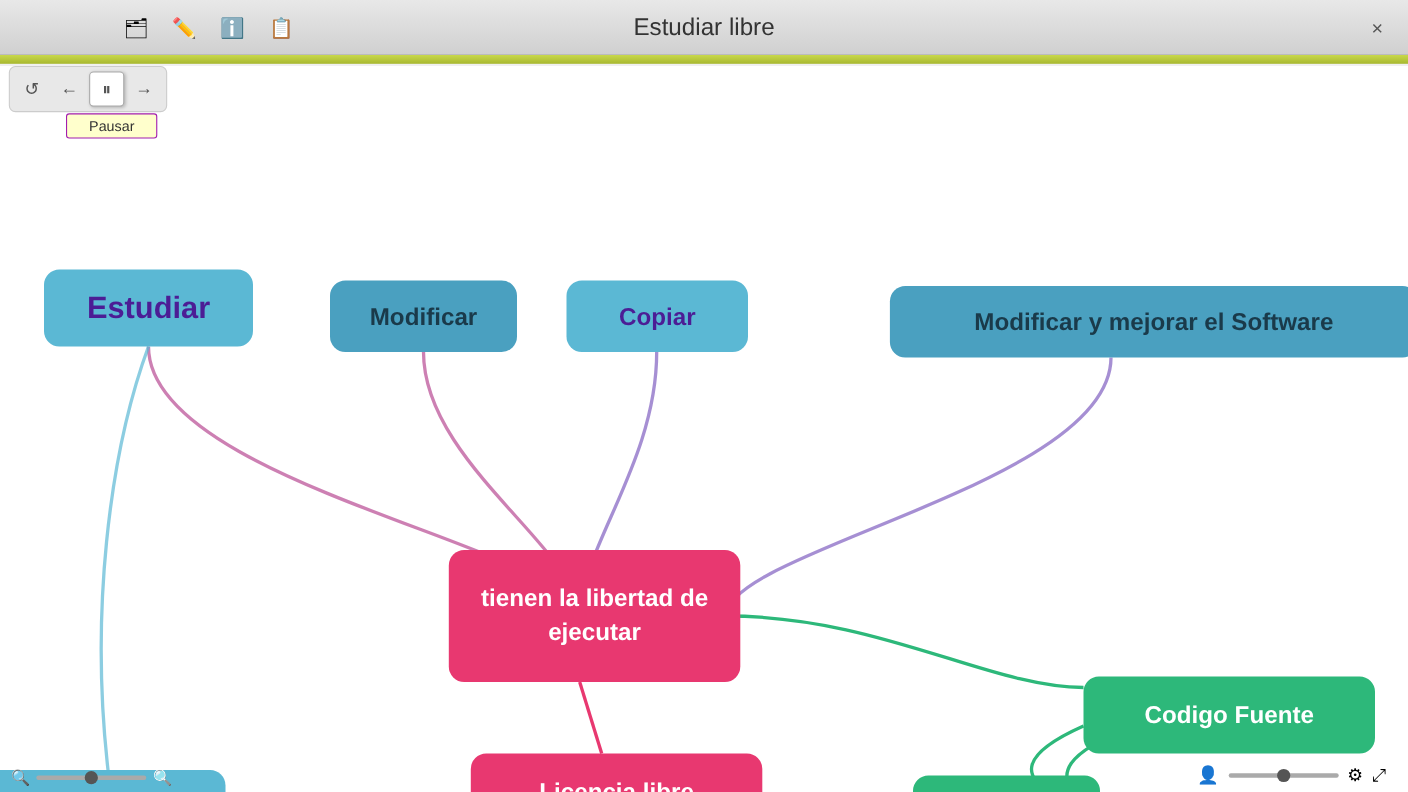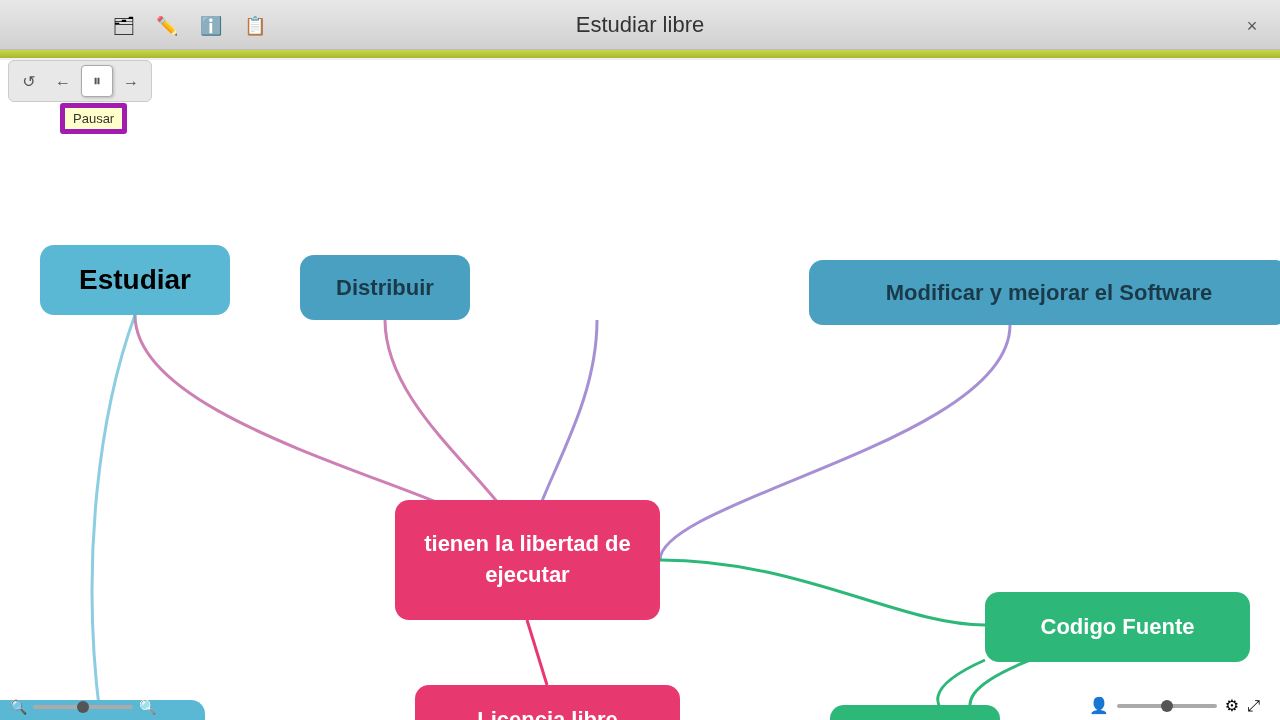--- a/index.html
+++ b/index.html
@@ -84,23 +84,23 @@
     .nav-btn.active {
       background: #f5f5f5;
     }
 
     
     .tooltip {
       position: absolute;
       top: 103px;
       left: 60px;
       background: #ffffcc;
-      border: 5px solid #a21caf;
+      border: 1px solid #a21caf;
       border-radius: 3px;
-      padding: 3px 8px;
+      padding: 3px 20px;
       font-size: 13px;
       color: #333;
       z-index: 100;
     }
 
     
     .mindmap-canvas {
       position: absolute;
       top: 60px;
       left: 0;
@@ -128,34 +128,35 @@
       align-items: center;
       justify-content: center;
       text-align: center;
       font-weight: bold;
       cursor: pointer;
       padding: 10px 20px;
     }
 
     .node-blue {
       background: #5bb8d4;
-      color: #000000;
+      color: #4c1d95;
       border-radius: 14px;
     }
 
     .node-blue-dark {
       background: #4aa0c0;
       color: #1a3a4a;
       border-radius: 14px;
     }
 
     .node-red {
       background: #e83870;
       color: #fff;
       border-radius: 14px;
+      margin-left: 13px;
     }
 
     .node-green {
       background: #2db87a;
       color: #fff;
       border-radius: 14px;
     }
 
     .zoom-slider {
       width: 100px;
@@ -249,37 +250,40 @@
     <path d="M 985,600 C 940,620 900,650 1000,678" stroke="#2db87a" stroke-width="3" fill="none"></path>
 
     <path d="M 135,255 C 100,350 80,500 100,655" stroke="#5bb8d4" stroke-width="3" fill="none" opacity="0.7"></path>
   </svg>
 
   <div class="node node-blue" style="left:40px; top:185px; width:190px; height:70px; font-size:28px;">
     <span>Estudiar</span>
   </div>
 
   <div class="node node-blue-dark" style="left:300px; top:195px; width:170px; height:65px; font-size:22px;">
-    <span>Distribuir</span>
-  </div>
-
+    <span>Modificar</span>
+  </div>
+
+  <div class="node node-blue" style="left:515px; top:195px; width:165px; height:65px; font-size:22px;">
+    <span>Copiar</span>
+  </div>
 
   <div class="node node-blue-dark" style="left:770px; top:200px; width:480px; height:65px; font-size:22px;margin-left:39px;">
     <span>Modificar y mejorar el Software</span>
   </div>
 
   <div class="node node-red" style="left:395px; top:440px; width:265px; height:120px; font-size:22px; line-height:1.4;">
     <span>tienen la libertad de ejecutar</span>
   </div>
 
   <div class="node node-red" style="left:415px; top:625px; width:265px; height:70px; font-size:22px;">
     <span>Licencia libre</span>
   </div>
 
-  <div class="node node-green" style="left:985px; top:532px; width:265px; height:70px; font-size:22px;">
+  <div class="node node-green" style="left:985px; top:555px; width:265px; height:70px; font-size:22px;">
     <span>Codigo Fuente</span>
   </div>
 
   <div class="node node-green" style="left:830px; top:645px; width:170px; height:65px; font-size:22px;">
     
   </div>
 
   <div class="node node-blue" style="left:-35px; top:640px; width:240px; height:70px; font-size:20px;">
     
   </div>

